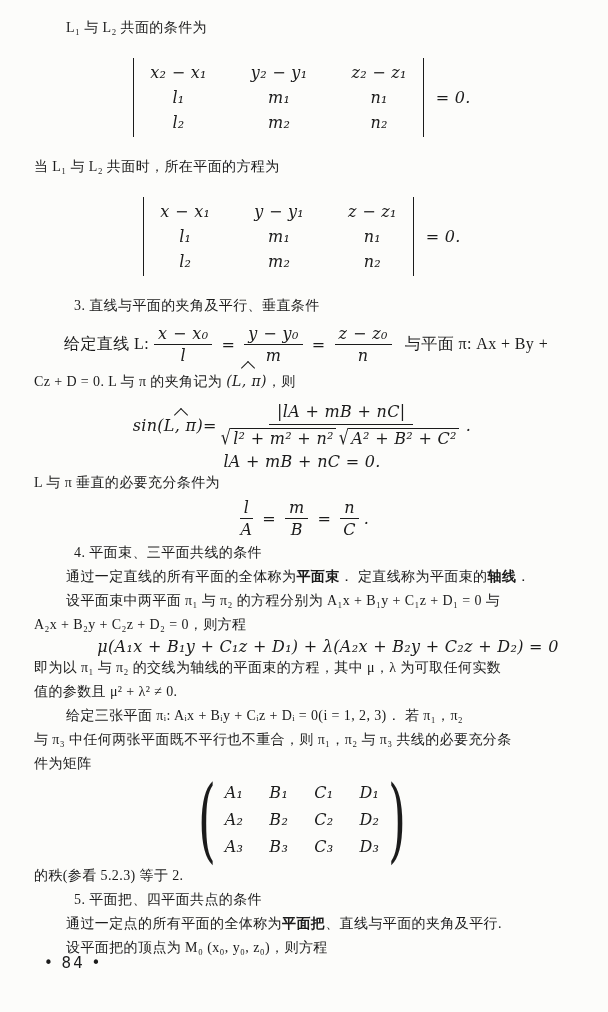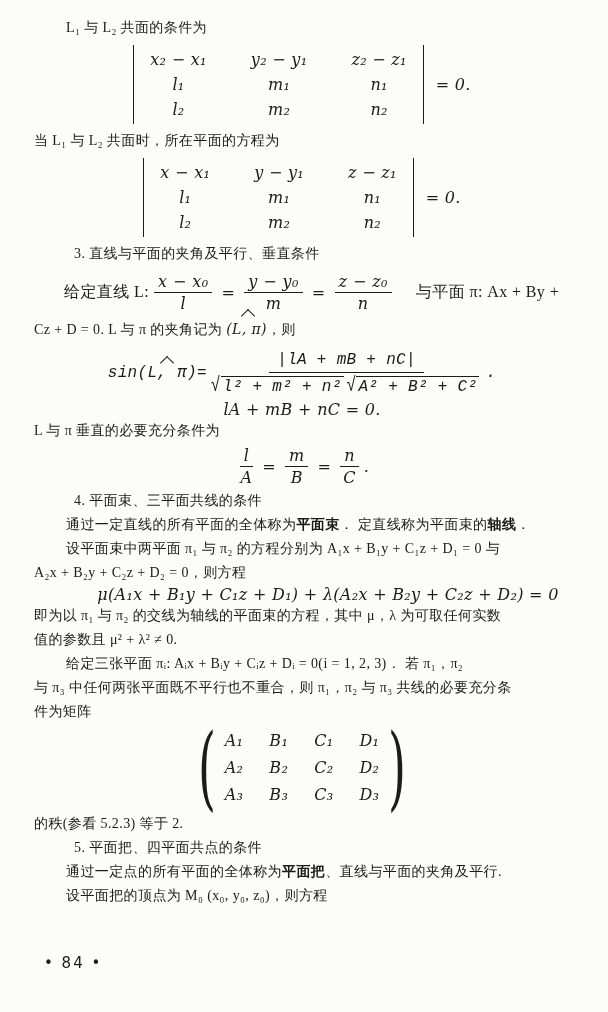--- a/index.html
+++ b/index.html
@@ -28,21 +28,21 @@
   .heading{font-weight:normal;}
   b{font-weight:bold;}
   .math{font-style:italic;font-family:"DejaVu Serif","Liberation Serif",serif;}
   
   .frow{
     display:flex;justify-content:center;align-items:center;
     font-style:italic;font-family:"DejaVu Serif","Liberation Serif",serif;
     font-size:16px;letter-spacing:0.3px;
   }
   
-  .detwrap{margin:5px 0;justify-content:center;}
+  .detwrap{margin:18px 0;justify-content:center;}
   .det-body{
     border-left:1.5px solid #1b1b1b;border-right:1.5px solid #1b1b1b;
     padding:3px 16px;
     display:grid;grid-template-columns:repeat(3,auto);
     column-gap:44px;row-gap:2px;
     text-align:center;
   }
   .det-body span{line-height:23px;}
   .det-rhs{margin-left:12px;}
   
@@ -64,21 +64,21 @@
   .hat::before{
     content:"";position:absolute;left:42%;top:-6px;
     width:9px;height:9px;
     border-top:1.6px solid #1b1b1b;border-right:1.6px solid #1b1b1b;
     transform:rotate(-45deg);
   }
   
   .rad{display:inline-flex;align-items:flex-start;margin-right:3px;}
   .radsign{transform:scaleY(1.25);display:inline-block;line-height:20px;}
   .radicand{border-top:1.4px solid #1b1b1b;padding:0 2px;line-height:20px;}
-  .sin-row{margin:6px 0 2px 0;height:50px;font-family:Liberation Mono, monospace;}
+  .sin-row{margin:6px 0 2px 0;height:50px;}
   .bigfrac{display:inline-flex;flex-direction:column;align-items:center;margin:16px 4px;}
   .bigfrac .num{border-bottom:1.4px solid #1b1b1b;padding:0 8px 2px 8px;line-height:20px;}
   .bigfrac .den{padding-top:3px;line-height:22px;display:flex;align-items:flex-start;}
   
   .matwrap{margin:3px 0;height:82px;}
   .bigparen{
     font-size:92px;font-style:normal;line-height:74px;
     display:inline-block;transform:scaleX(0.5);
     font-family:"DejaVu Serif","Liberation Serif",serif;
     font-weight:400;
@@ -146,21 +146,21 @@
     <span class="math inline-eq">=</span>
     <span class="math frac">
       <span class="num">y − y₀</span>
       <span class="den">m</span>
     </span>
     <span class="math inline-eq">=</span>
     <span class="math frac">
       <span class="num">z − z₀</span>
       <span class="den">n</span>
     </span>
-    <span class="cjk" style="margin-left:19px;">与平面 π: Ax + By +</span>
+    <span class="cjk" style="margin-left:8px;">与平面 π: Ax + By +</span>
   </div>
 
   <p class="line"><span>Cz + D = 0.  L 与 π 的夹角记为 </span><span class="math hat">(L, π)</span><span>，则</span></p>
 
   <div class="frow sin-row">
     <span>sin</span>
       <span class="hat">(L, π)</span>
       <span> = </span>
     <span class="bigfrac">
       <span class="num">|lA + mB + nC|</span>

